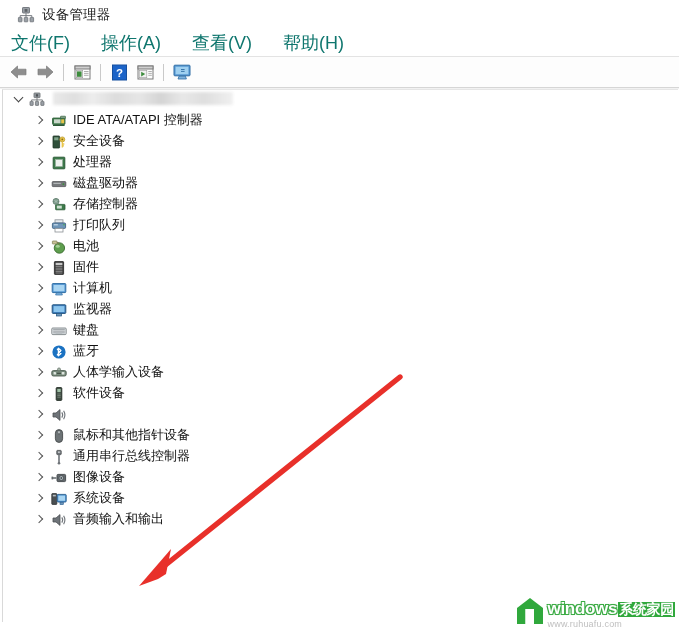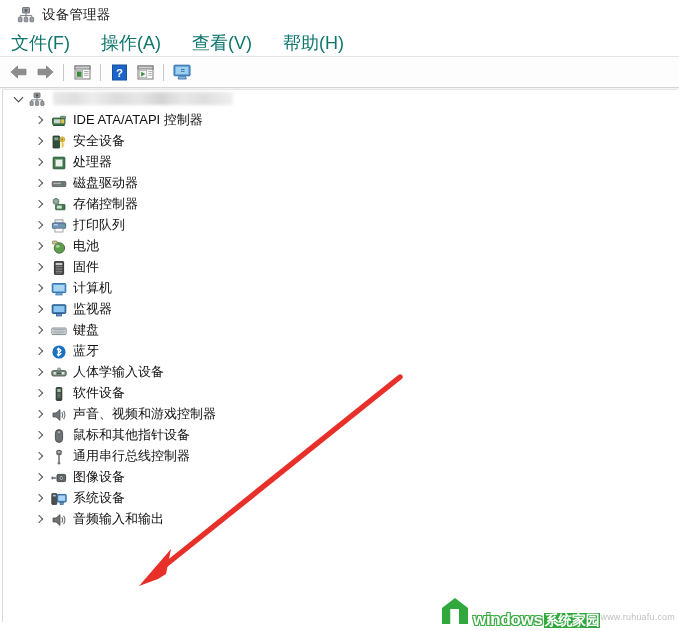--- a/index.html
+++ b/index.html
@@ -171,21 +171,21 @@
     bottom: 2px;
     display: flex;
     align-items: flex-end;
     opacity: 0.97;
   }
   .wm-logo {
     width: 30px; height: 30px;
     margin-right: 3px;
     margin-bottom: 3px;
   }
-  .wm-textblock { display: flex; flex-direction: row; margin-top: 32px; }
+  .wm-textblock { display: flex; flex-direction: column; margin-top: 32px; }
   .wm-line1 {
     display: flex;
     align-items: baseline;
     font-size: 17px;
     font-weight: bold;
     color: #ffffff;
     text-shadow:
       -1px -1px 0 #36a93f, 1px -1px 0 #36a93f,
       -1px 1px 0 #36a93f, 1px 1px 0 #36a93f,
       0 0 2px #36a93f;
@@ -494,21 +494,20 @@
 
     <div class="tree-row child">
       <span class="chev right"></span>
       <span class="ico">
         <svg width="16" height="16" viewBox="0 0 16 16">
           <path d="M2 6 H5 L9 2.6 V13.4 L5 10 H2 Z" fill="#6f7479" stroke="#4a4e52" stroke-width="0.8" stroke-linejoin="round"></path>
           <path d="M10.8 5.4 Q12.6 8 10.8 10.6" stroke="#6f7479" stroke-width="1.1" fill="none"></path>
           <path d="M12.6 3.8 Q15.2 8 12.6 12.2" stroke="#6f7479" stroke-width="1.1" fill="none"></path>
         </svg>
       </span>
-      <span class="label">声音、视频和游戏控制器</span>
     </div>
 
     <div class="tree-row child">
       <span class="chev right"></span>
       <span class="ico">
         <svg width="16" height="16" viewBox="0 0 16 16">
           <rect x="4.4" y="1.6" width="7.2" height="12.8" rx="3.6" fill="#6d7376" stroke="#45494b" stroke-width="0.9"></rect>
           <path d="M8 2 V6.6" stroke="#45494b" stroke-width="0.8"></path>
           <rect x="7.3" y="3" width="1.4" height="2.4" rx="0.7" fill="#d8dcde"></rect>
         </svg>

